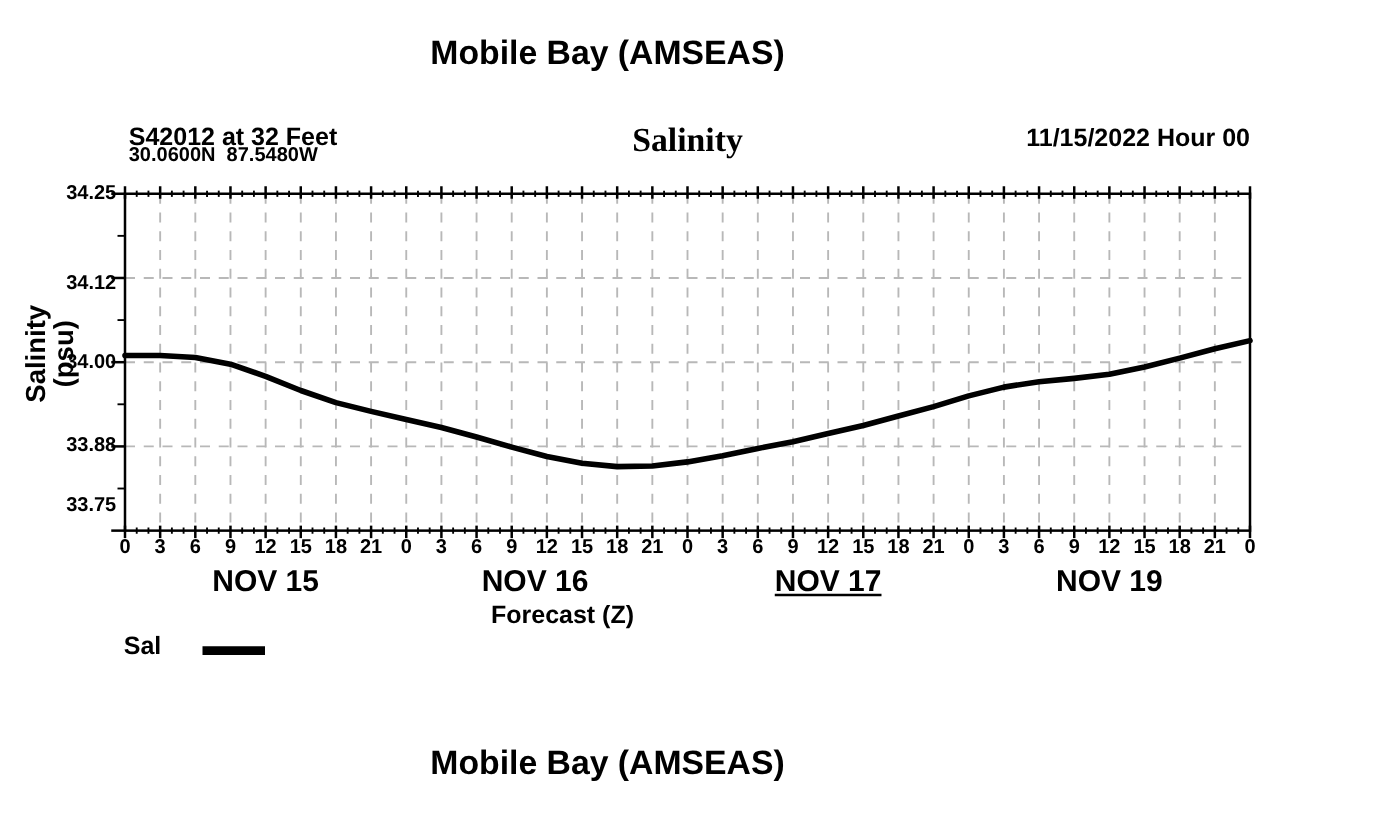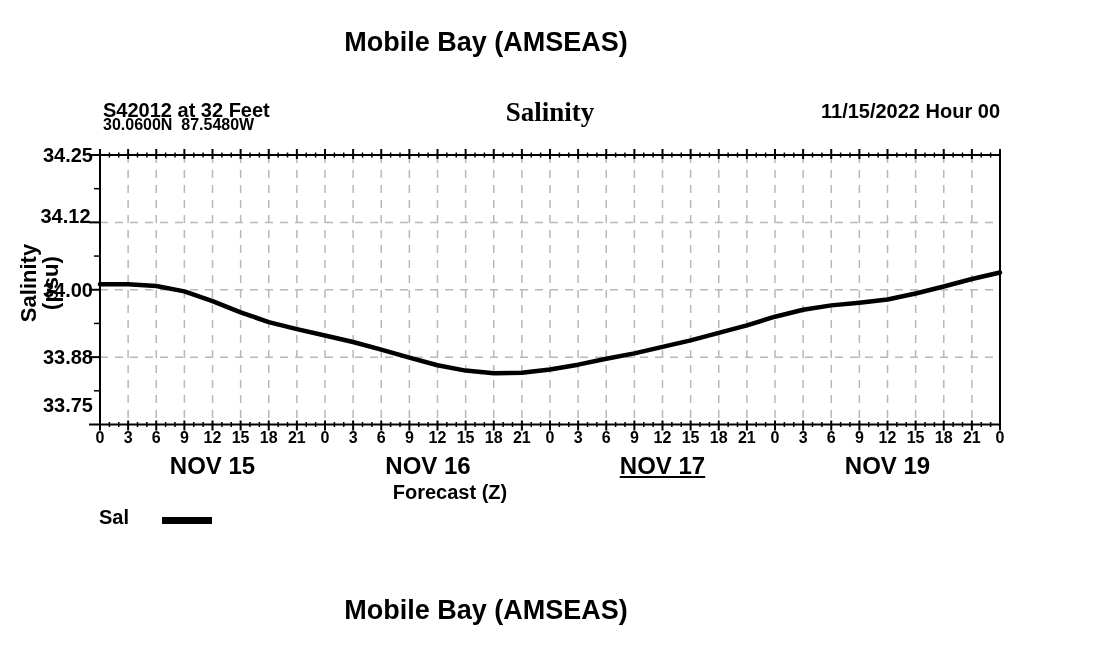--- a/index.html
+++ b/index.html
@@ -13,21 +13,21 @@
   .title.bottom{top:595px;}
   .station{left:103px; top:71px; font-size:20px;margin-top:28px;}
   .coords{left:103px; top:116px; font-size:16px; white-space:pre;}
   .plot-title{left:400px; width:300px; text-align:center; top:97px; font-size:27px;font-family:Liberation Serif, serif;}
   .run-date{right:100px; top:100px; font-size:20px; text-align:right;}
   .ylab{
     left:-31px; top:272px; width:120px; height:22px; line-height:22px;
     text-align:center; font-size:22px; transform:rotate(-90deg);
   }
   .xlab{width:900px; text-align:center; top:481px; font-size:20px;}
-  .ytick{width:55px; text-align:right; font-size:20px; line-height:18px; left:38px;}
+  .ytick{width:55px; text-align:right; font-size:16px; line-height:18px; left:38px;}
   .xtick{width:34px; text-align:center; font-size:16px; line-height:18px; top:429px;}
   .daylab{width:120px; text-align:center; font-size:24px; line-height:20px; top:456px;}
   .legend-label{left:99px; top:506px; font-size:20px;}
   .legend-swatch{left:162px; top:517px; width:50px; height:7px;}
   svg{position:absolute; left:0; top:0;}
   svg .grid{stroke-dasharray:8 7; fill:none;}
   svg .curve{fill:none; stroke-linejoin:round; stroke-linecap:round;}
 </style>
 </head>
 <body>
@@ -279,21 +279,21 @@
       <line x1="89" y1="424.5" x2="100" y2="424.5" stroke="#000000" stroke-width="2" class=""></line>
       <line x1="94" y1="188.6875" x2="100" y2="188.6875" stroke="#000000" stroke-width="1.5" class=""></line>
       <line x1="94" y1="256.0625" x2="100" y2="256.0625" stroke="#000000" stroke-width="1.5" class=""></line>
       <line x1="94" y1="323.4375" x2="100" y2="323.4375" stroke="#000000" stroke-width="1.5" class=""></line>
       <line x1="94" y1="390.8125" x2="100" y2="390.8125" stroke="#000000" stroke-width="1.5" class=""></line>
       <polyline points="100,284.36000000000104 128.125,284.36000000000104 156.25,285.9770000000011 184.375,291.3670000000001 212.5,301.0690000000004 240.625,312.38800000000083 268.75,322.0900000000012 296.875,329.0970000000002 325,335.56500000000045 353.125,342.0330000000007 381.25,349.5789999999985 409.375,357.66399999999874 437.5,365.2100000000003 465.625,370.5999999999992 493.75,373.29500000000064 521.875,372.7560000000019 550,369.52200000000175 578.125,364.6710000000015 606.25,358.7420000000001 634.375,353.3520000000011 662.5,346.8840000000009 690.625,340.4160000000006 718.75,332.8699999999991 746.875,325.3240000000013 775,316.69999999999845 803.125,309.6929999999995 831.25,305.3810000000019 859.375,302.6860000000005 887.5,299.45200000000034 915.625,293.5229999999989 943.75,286.51599999999985 971.875,278.9699999999983 1000,272.5020000000019" stroke="#000000" stroke-width="4.5" class="curve"></polyline>
     </svg>
 
   <div id="tick-labels">
       <div class="abs ytick" style="top: 146px;">34.25</div>
-      <div class="abs ytick" style="top: 207px; text-align: center;">34.12</div>
+      <div class="abs ytick" style="top: 218px;">34.12</div>
       <div class="abs ytick" style="top: 280.75px;">34.00</div>
       <div class="abs ytick" style="top: 348.125px;">33.88</div>
       <div class="abs ytick" style="top: 396px;">33.75</div>
       <div class="abs xtick" style="left: 83px;">0</div>
       <div class="abs xtick" style="left: 111.125px;">3</div>
       <div class="abs xtick" style="left: 139.25px;">6</div>
       <div class="abs xtick" style="left: 167.375px;">9</div>
       <div class="abs xtick" style="left: 195.5px;">12</div>
       <div class="abs xtick" style="left: 223.625px;">15</div>
       <div class="abs xtick" style="left: 251.75px;">18</div>

